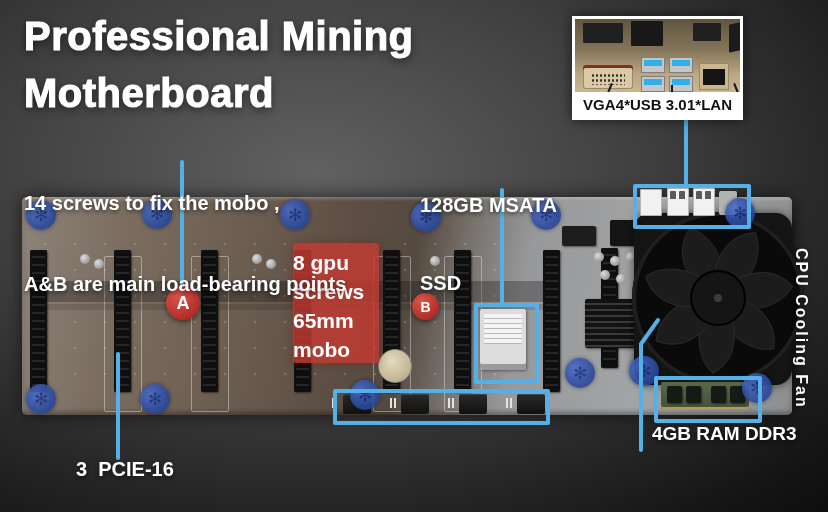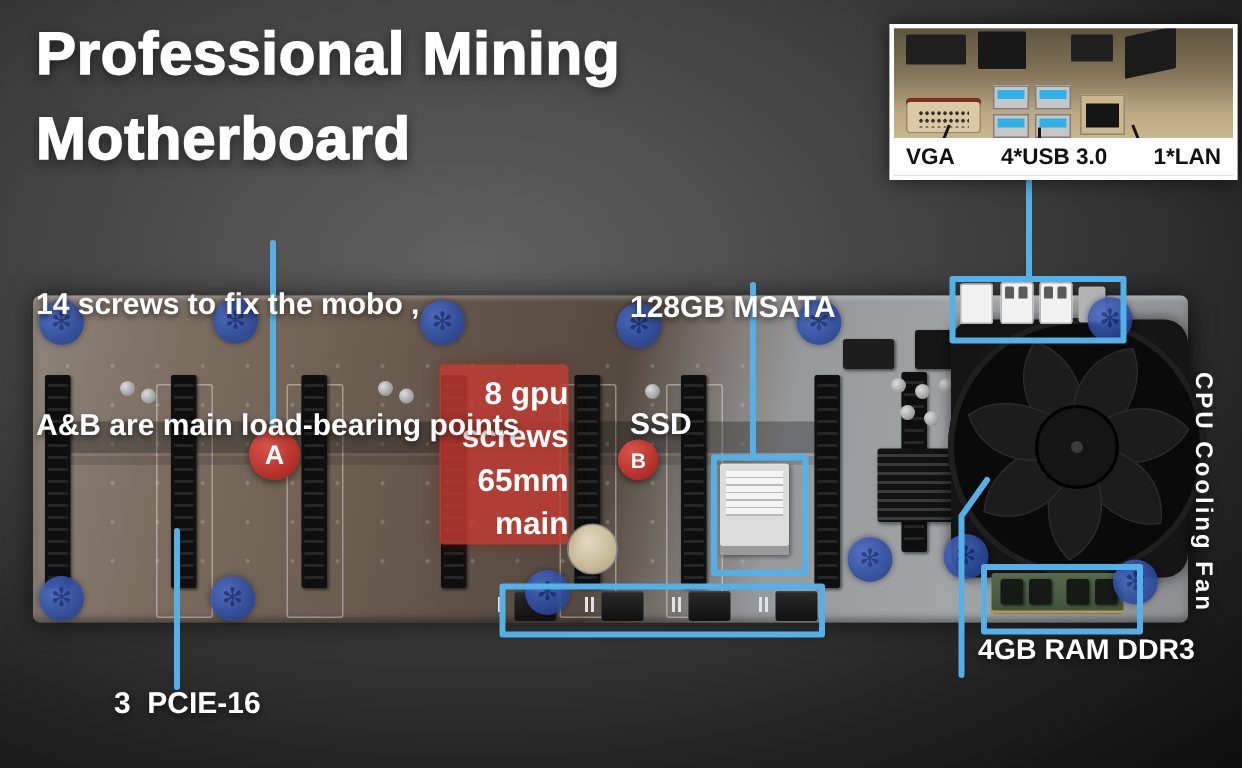--- a/index.html
+++ b/index.html
@@ -25,21 +25,21 @@
         box-shadow:inset 0 0 0 2px #101010, 1px 1px 2px rgba(0,0,0,.5);}
   .silk{position:absolute;width:36px;height:154px;top:256px;border:1px solid rgba(255,255,255,.38);border-radius:2px;}
   .trace{position:absolute;background:rgba(22,22,22,.32);}
   .screw{position:absolute;width:30px;height:30px;border-radius:50%;
          background:radial-gradient(circle at 35% 35%, #4a6cc8, #2b4a9e 60%, #1e3a85);
          opacity:.88;display:flex;align-items:center;justify-content:center;
          box-shadow:0 0 4px rgba(0,0,30,.5);}
   .screw span{color:#142b72;font-size:17px;font-weight:bold;opacity:.8;}
   .riser{position:absolute;left:293px;top:243px;width:86px;height:120px;border-radius:3px;
          background:rgba(195,59,49,.82);box-shadow:0 0 10px rgba(120,20,15,.4);
-         color:#fff;font-weight:bold;font-size:21px;line-height:29px;text-align:right;padding-top:5px;box-sizing:border-box;}
+         color:#fff;font-weight:bold;font-size:21px;line-height:29px;text-align:left;padding-top:5px;box-sizing:border-box;}
   .marker{position:absolute;border-radius:50%;display:flex;align-items:center;justify-content:center;
           background:radial-gradient(circle at 35% 30%, #d9554a, #b5302a 65%, #95221d);
           color:#fff;font-weight:bold;box-shadow:0 2px 5px rgba(0,0,0,.5);}
   .heatsink{position:absolute;left:585px;top:299px;width:62px;height:49px;border-radius:2px;
             background:repeating-linear-gradient(180deg,#121212 0 4px,#3a3a3a 4px 6px);
             box-shadow:1px 1px 3px rgba(0,0,0,.5);}
   .shroud{position:absolute;left:634px;top:213px;width:158px;height:172px;border-radius:16px;background:#141414;
           box-shadow:0 0 10px rgba(0,0,0,.6);}
   .cap{position:absolute;width:10px;height:10px;border-radius:50%;
        background:radial-gradient(circle at 35% 35%, #dcdcdc, #9a9a9a 70%, #6f6f6f);}
@@ -56,21 +56,21 @@
   .ssd{position:absolute;left:480px;top:309px;width:46px;height:61px;background:#dcdcdc;border-radius:2px;
        box-shadow:inset 0 -6px 0 #9a9a9a,1px 1px 3px rgba(0,0,0,.4);}
   .ssd .label{position:absolute;left:4px;top:5px;width:38px;height:30px;background:#f4f4f4;
        background-image:repeating-linear-gradient(180deg, transparent 0 4px, #b9b9b9 4px 5px);}
   .usbp{position:absolute;top:188px;width:22px;height:28px;background:#f1f1f1;border-radius:2px;
         box-shadow:inset 0 0 0 1px #b5b5b5;}
   .usbp i{position:absolute;top:3px;width:6px;height:8px;background:#5a5a5a;border-radius:1px 1px 0 0;}
   
   .hbox{position:absolute;border:4px solid #55b0e8;border-radius:2px;}
   
-  .inset{position:absolute;left:593px;top:16px;width:232px;height:104px;background:#8c7c60;
+  .inset{position:absolute;left:572px;top:16px;width:171px;height:104px;background:#8c7c60;
          border:3px solid #fff;box-sizing:border-box;box-shadow:0 0 12px rgba(0,0,0,.6);}
   .inset .photo{position:absolute;left:0;top:0;right:0;bottom:25px;overflow:hidden;
          background:linear-gradient(180deg,#5f553f 0%,#84755a 42%,#bdaa85 78%,#c9b691 100%);}
   .inset .strip{position:absolute;left:0;right:0;bottom:0;height:25px;background:#fff;
          display:flex;align-items:center;justify-content:space-between;padding:0 8px;
          color:#111;font-weight:bold;font-size:15px;}
   .tick{position:absolute;width:2px;height:10px;background:#151515;}
   .vga{position:absolute;left:8px;top:46px;width:50px;height:24px;background:#d9c9a6;border-radius:3px;
        box-shadow:inset 0 3px 0 #7e2f22, inset 0 0 0 1px #9a8a68;}
   .vga i{position:absolute;left:8px;top:8px;width:34px;height:12px;
@@ -230,21 +230,21 @@
       <line x1="118" y1="354" x2="118" y2="458"></line>
       <line x1="686" y1="120" x2="686" y2="186"></line>
       <polyline points="658,320 641,344 641,450"></polyline>
     </g>
   </svg>
 
   <div class="riser">
     <div>8 gpu</div>
     <div>screws</div>
     <div>65mm</div>
-    <div>main</div>
+    <div>mobo</div>
   </div>
 
   <div class="marker" style="left:166px;top:286px;width:34px;height:34px;font-size:18px;">A</div>
   <div class="marker" style="left:412px;top:293px;width:27px;height:27px;font-size:14px;">B</div>
 
   <div class="inset">
     <div class="photo">
       <div class="darkblk" style="left:8px;top:4px;width:40px;height:20px;"></div>
       <div class="darkblk" style="left:56px;top:2px;width:32px;height:25px;background:#181818;"></div>
       <div class="darkblk" style="left:118px;top:4px;width:28px;height:18px;"></div>

